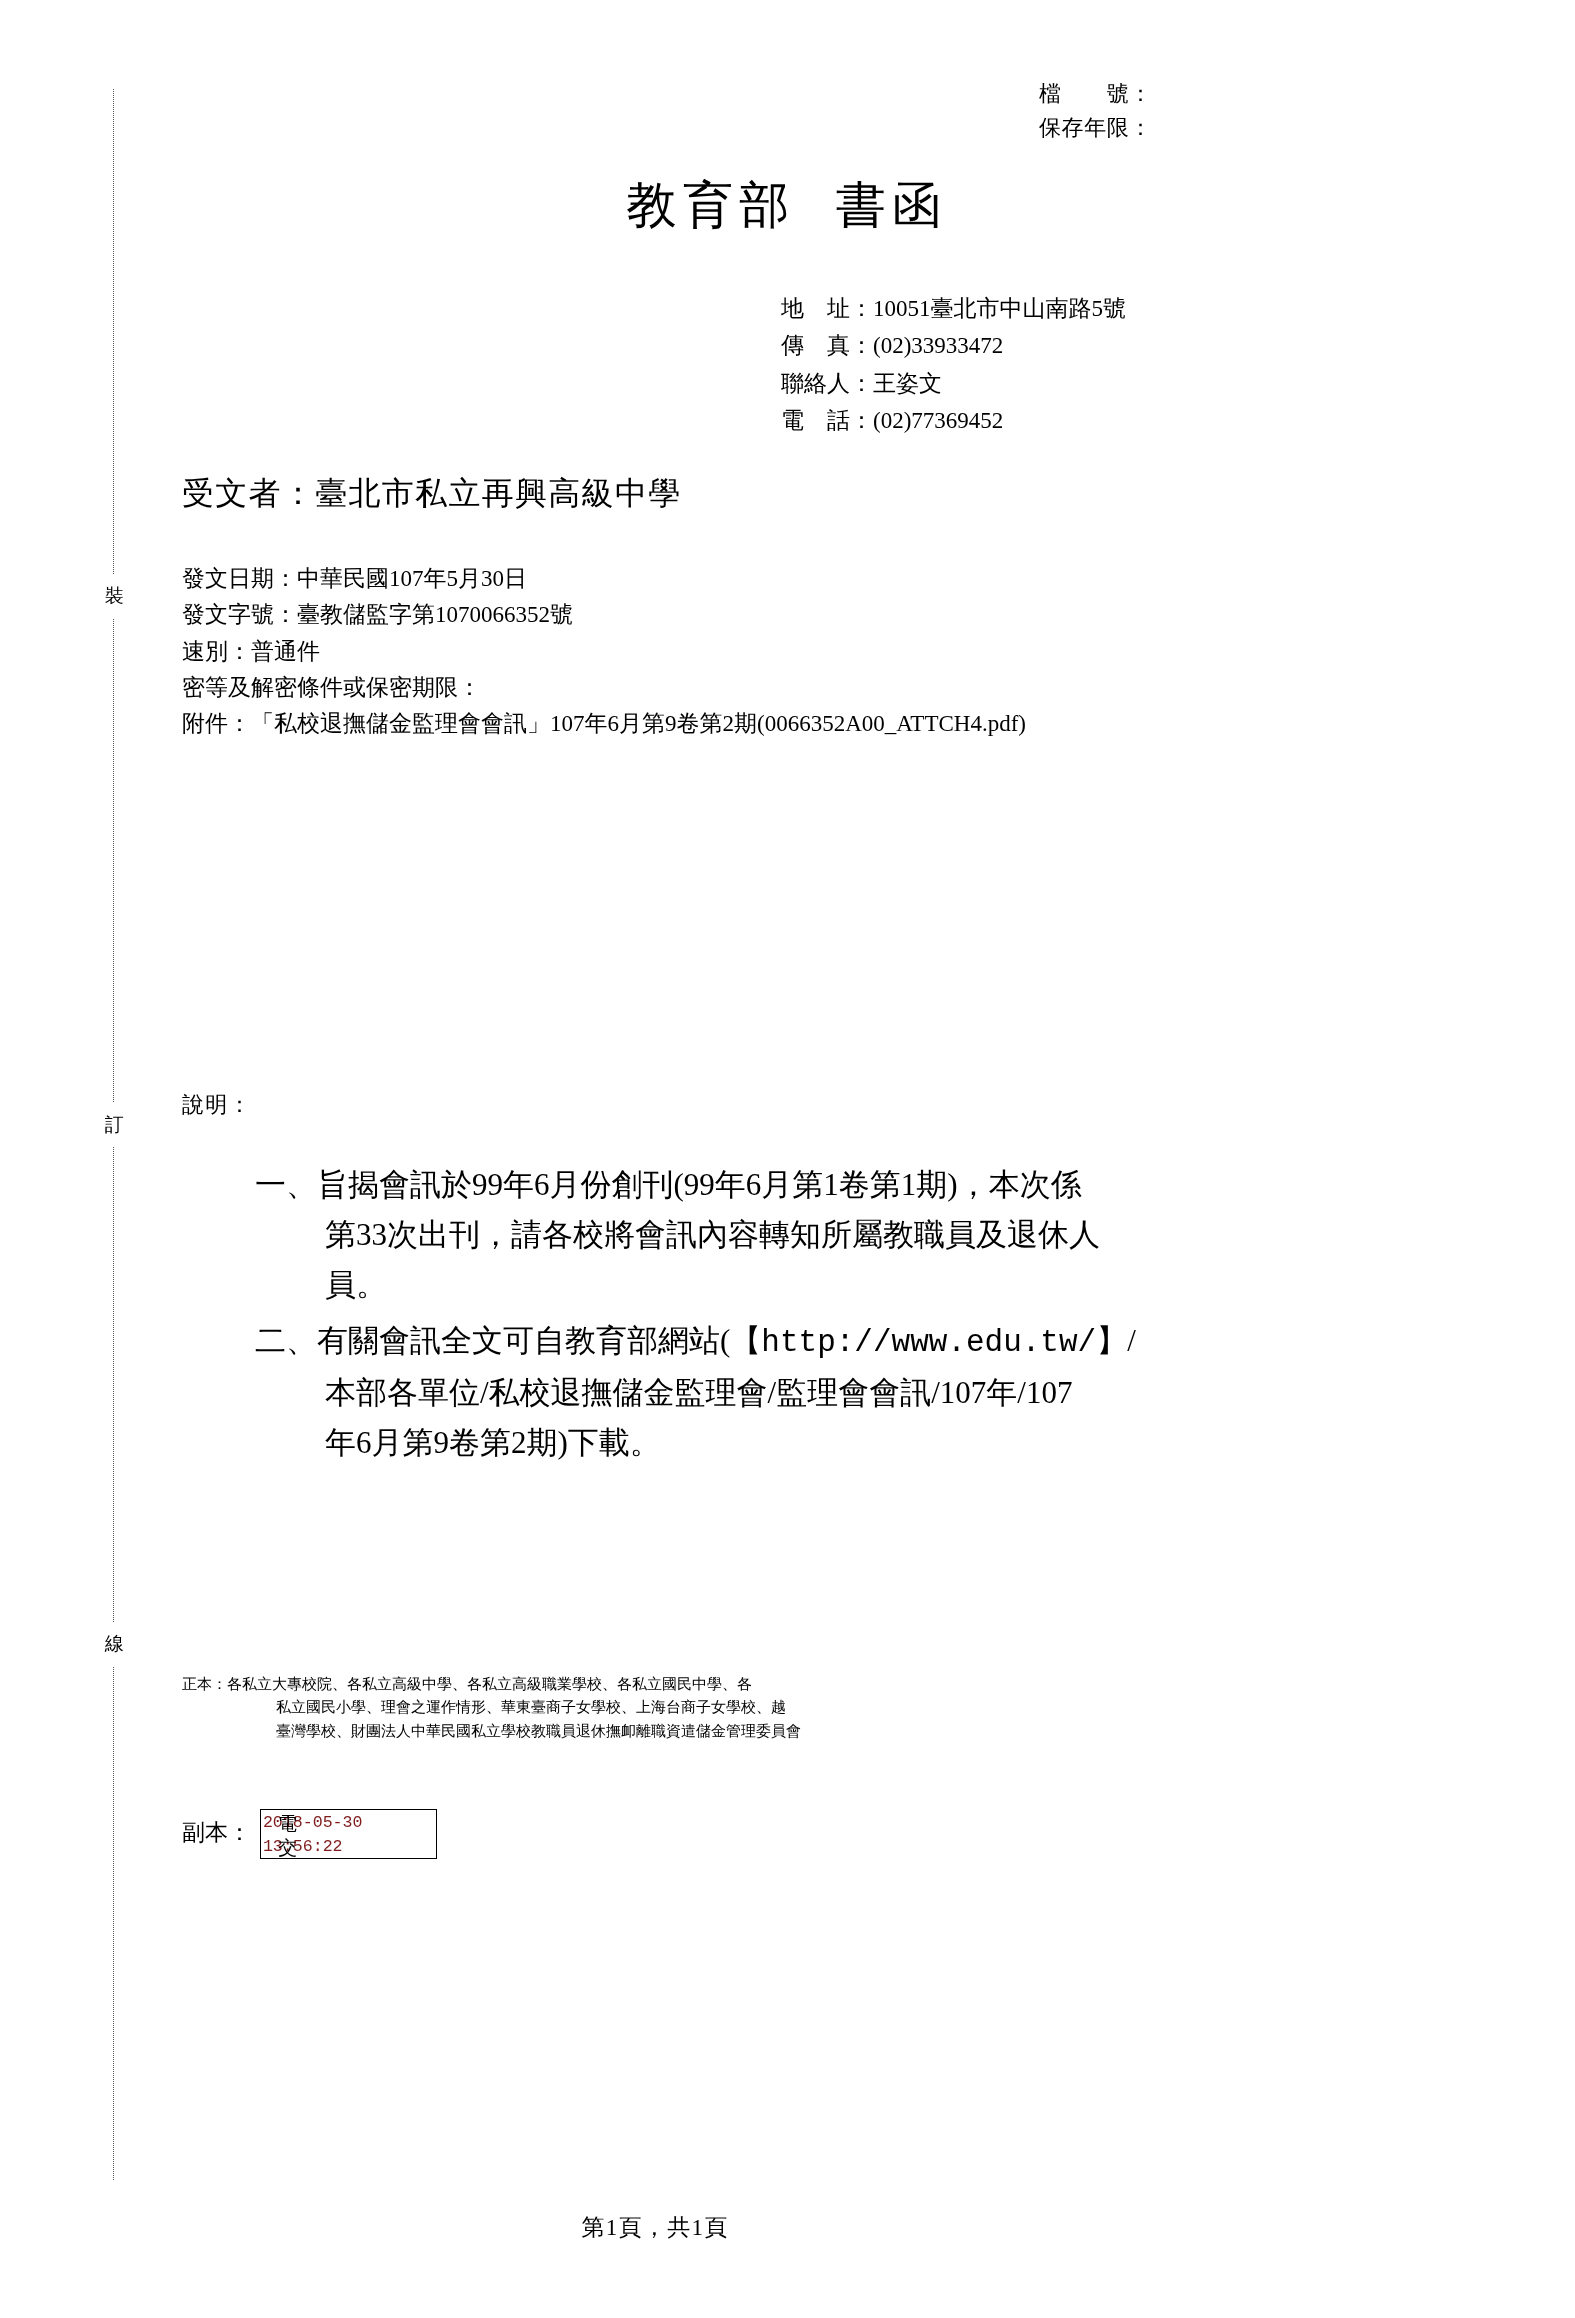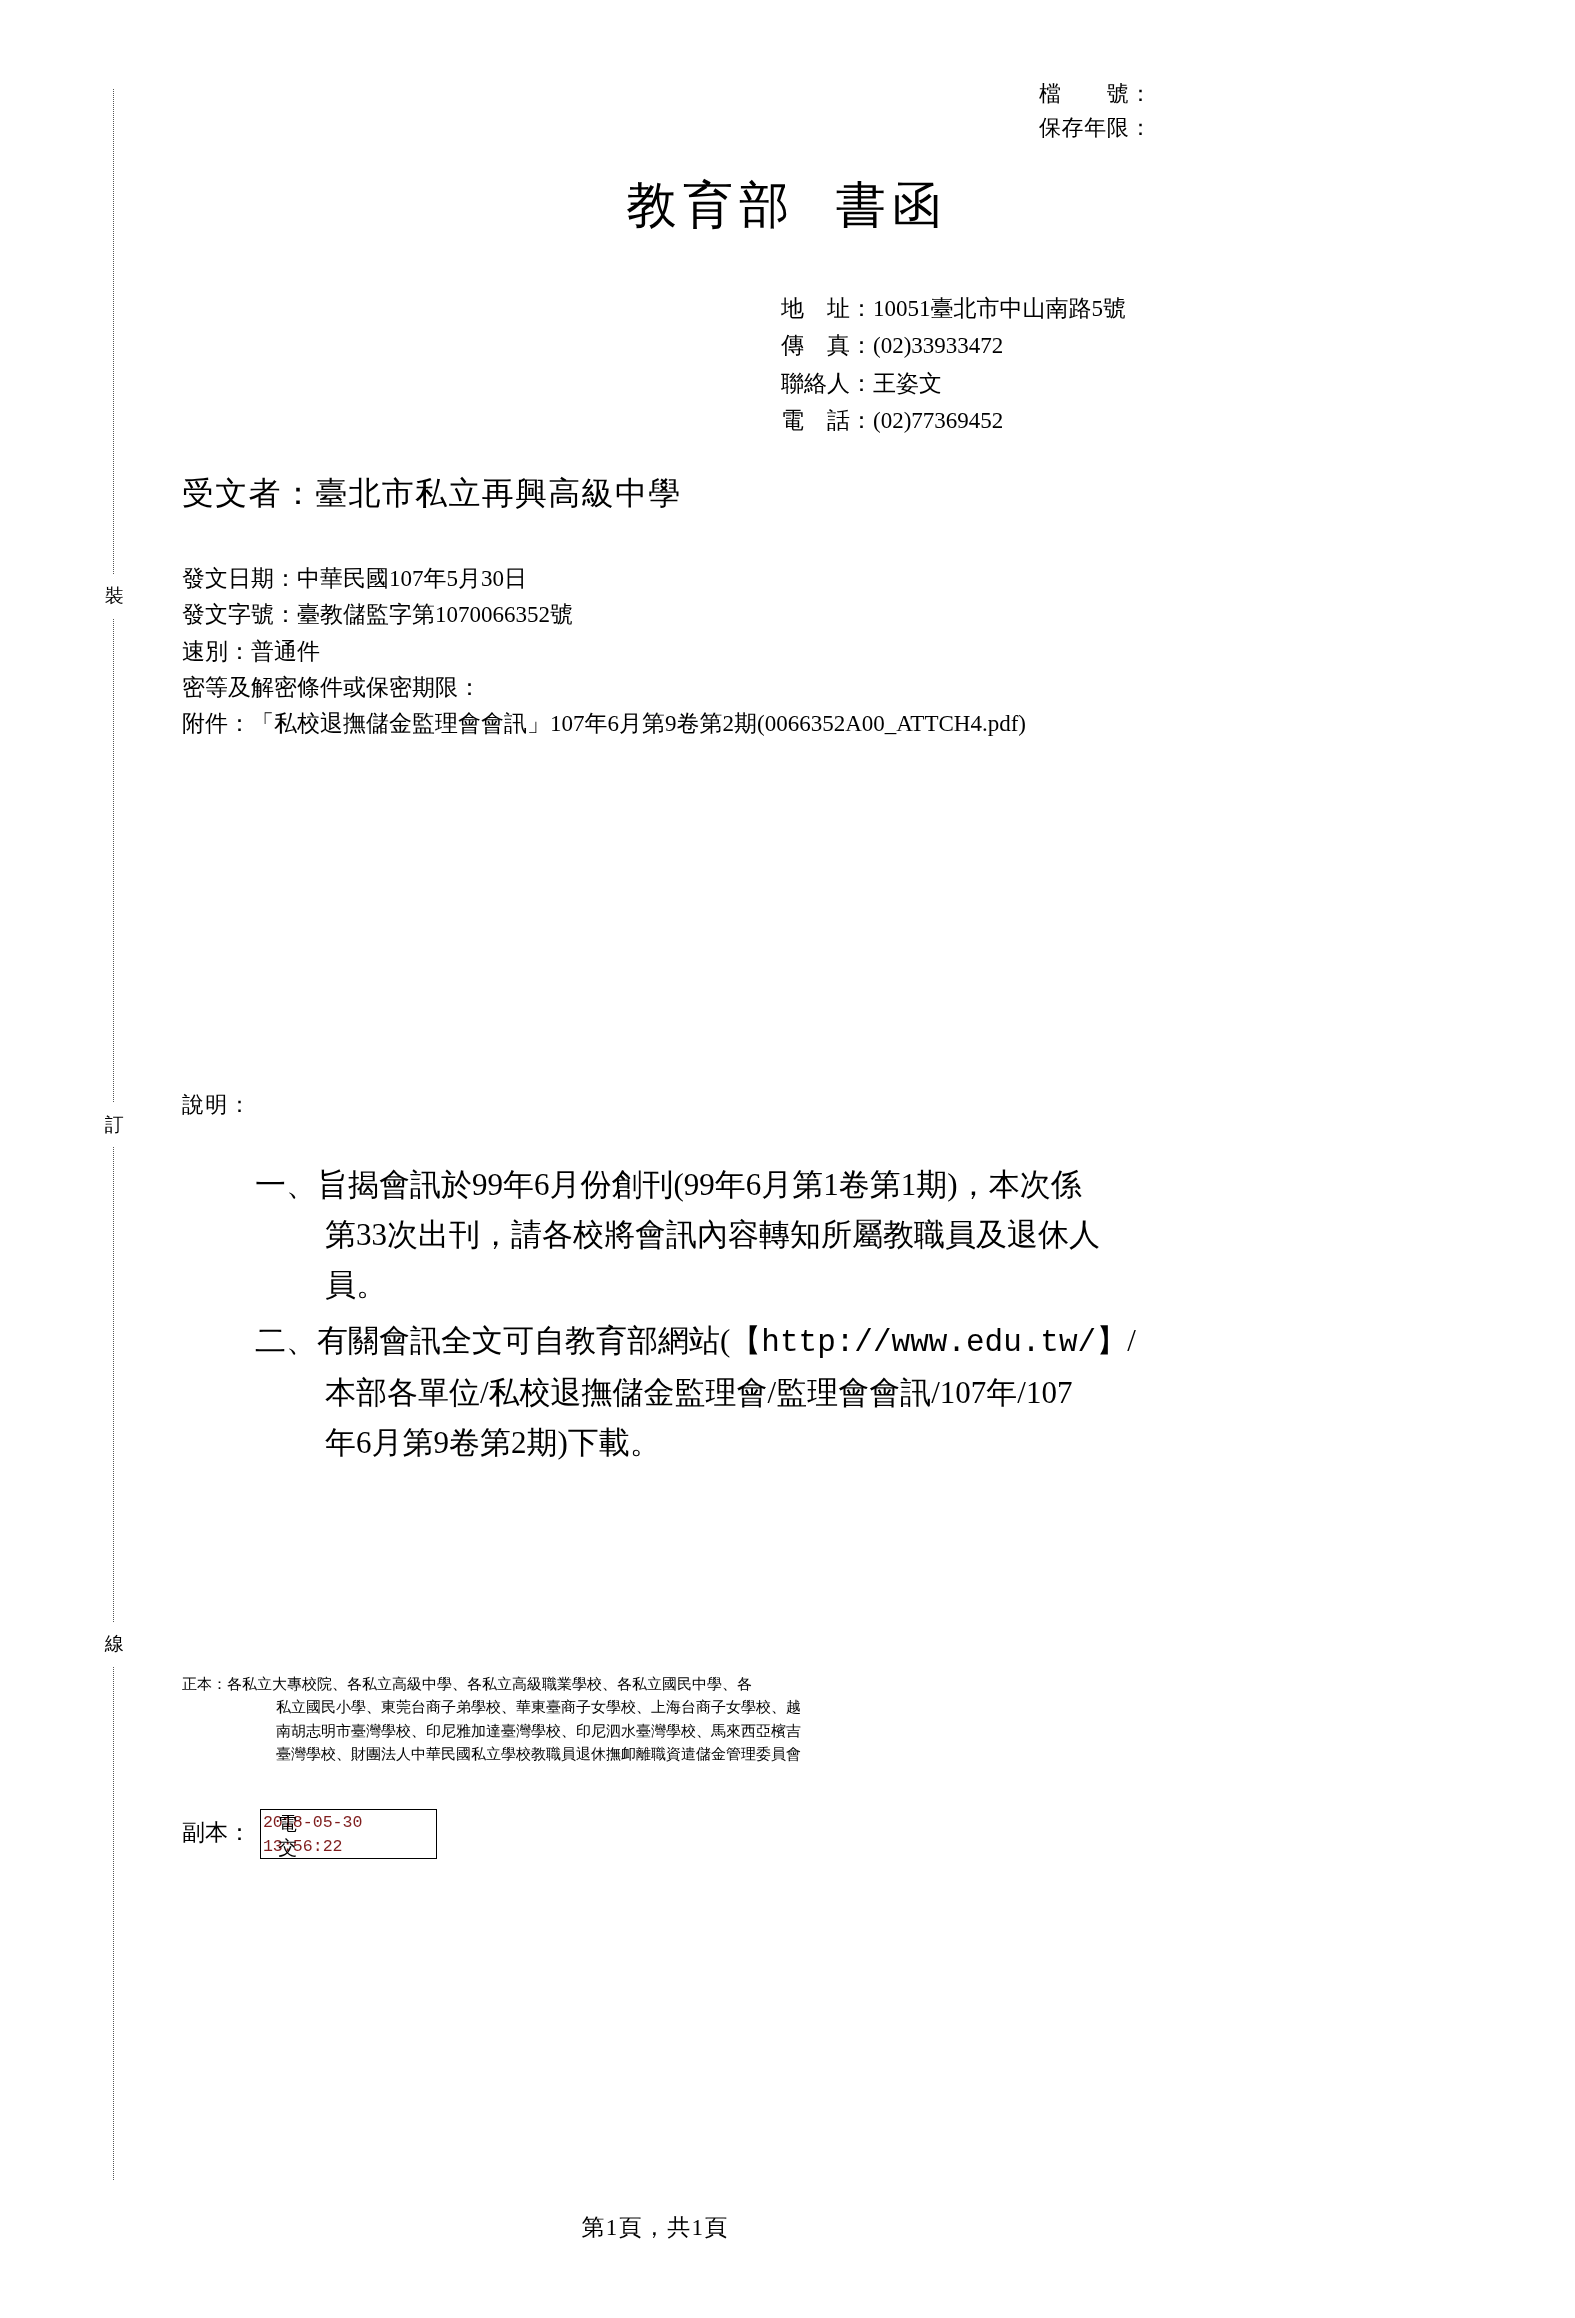--- a/index.html
+++ b/index.html
@@ -252,22 +252,21 @@
       </div>
       <div class="cont">本部各單位/私校退撫儲金監理會/監理會會訊/107年/107</div>
       <div class="cont">年6月第9卷第2期)下載。</div>
     </div>
   </div>
 
   <div class="dist">
     <div>
       <span>正本：</span><span>各私立大專校院、各私立高級中學、各私立高級職業學校、各私立國民中學、各</span>
     </div>
-    <div class="ind">私立國民小學、東莞台商子弟學校、華東臺商子女學校、上海台商子女學校、越</div>
-    <div class="ind">南胡志明市臺灣學校、印尼雅加達臺灣學校、印尼泗水臺灣學校、馬來西亞檳吉</div>
+    <div class="ind">私立國民小學、理會之運作情形、華東臺商子女學校、上海台商子女學校、越</div>
     <div class="ind">臺灣學校、財團法人中華民國私立學校教職員退休撫卹離職資遣儲金管理委員會</div>
   </div>
 
   <div class="copy">
     <span>副本：</span><span></span>
   </div>
 
   <div class="stamp">
     <div class="l1">2018-05-30</div>
     <div class="l2">13:56:22</div>

